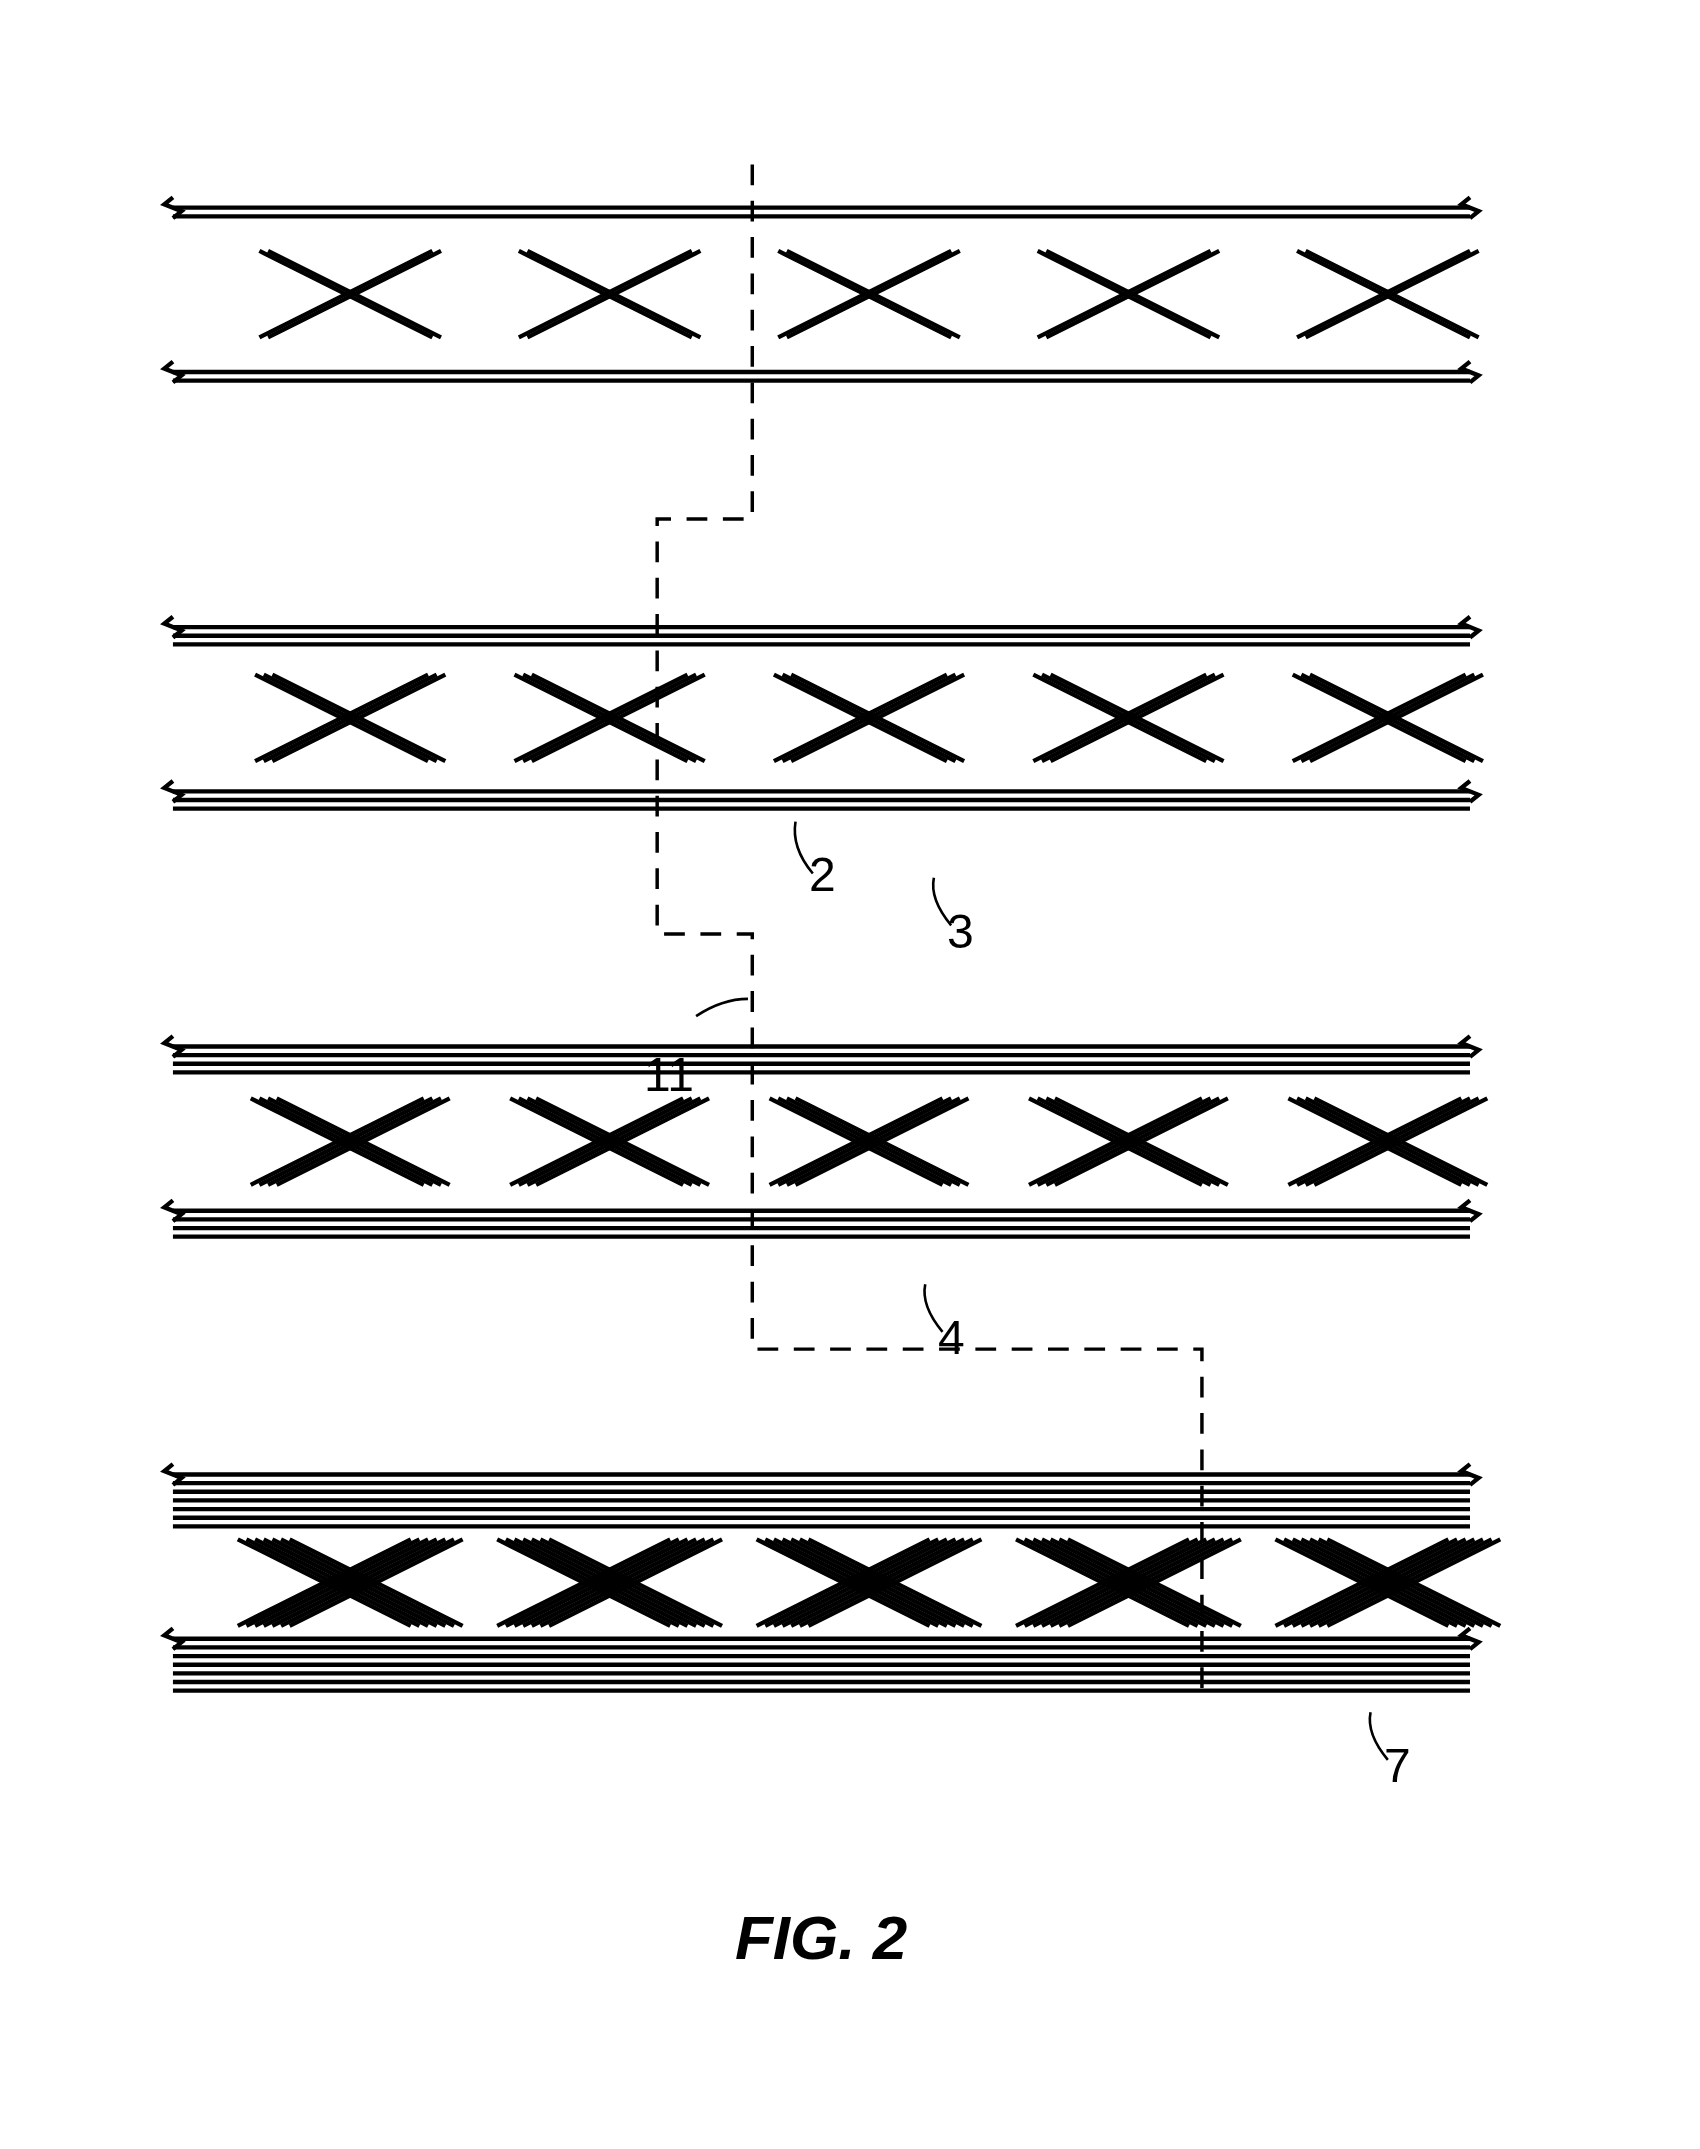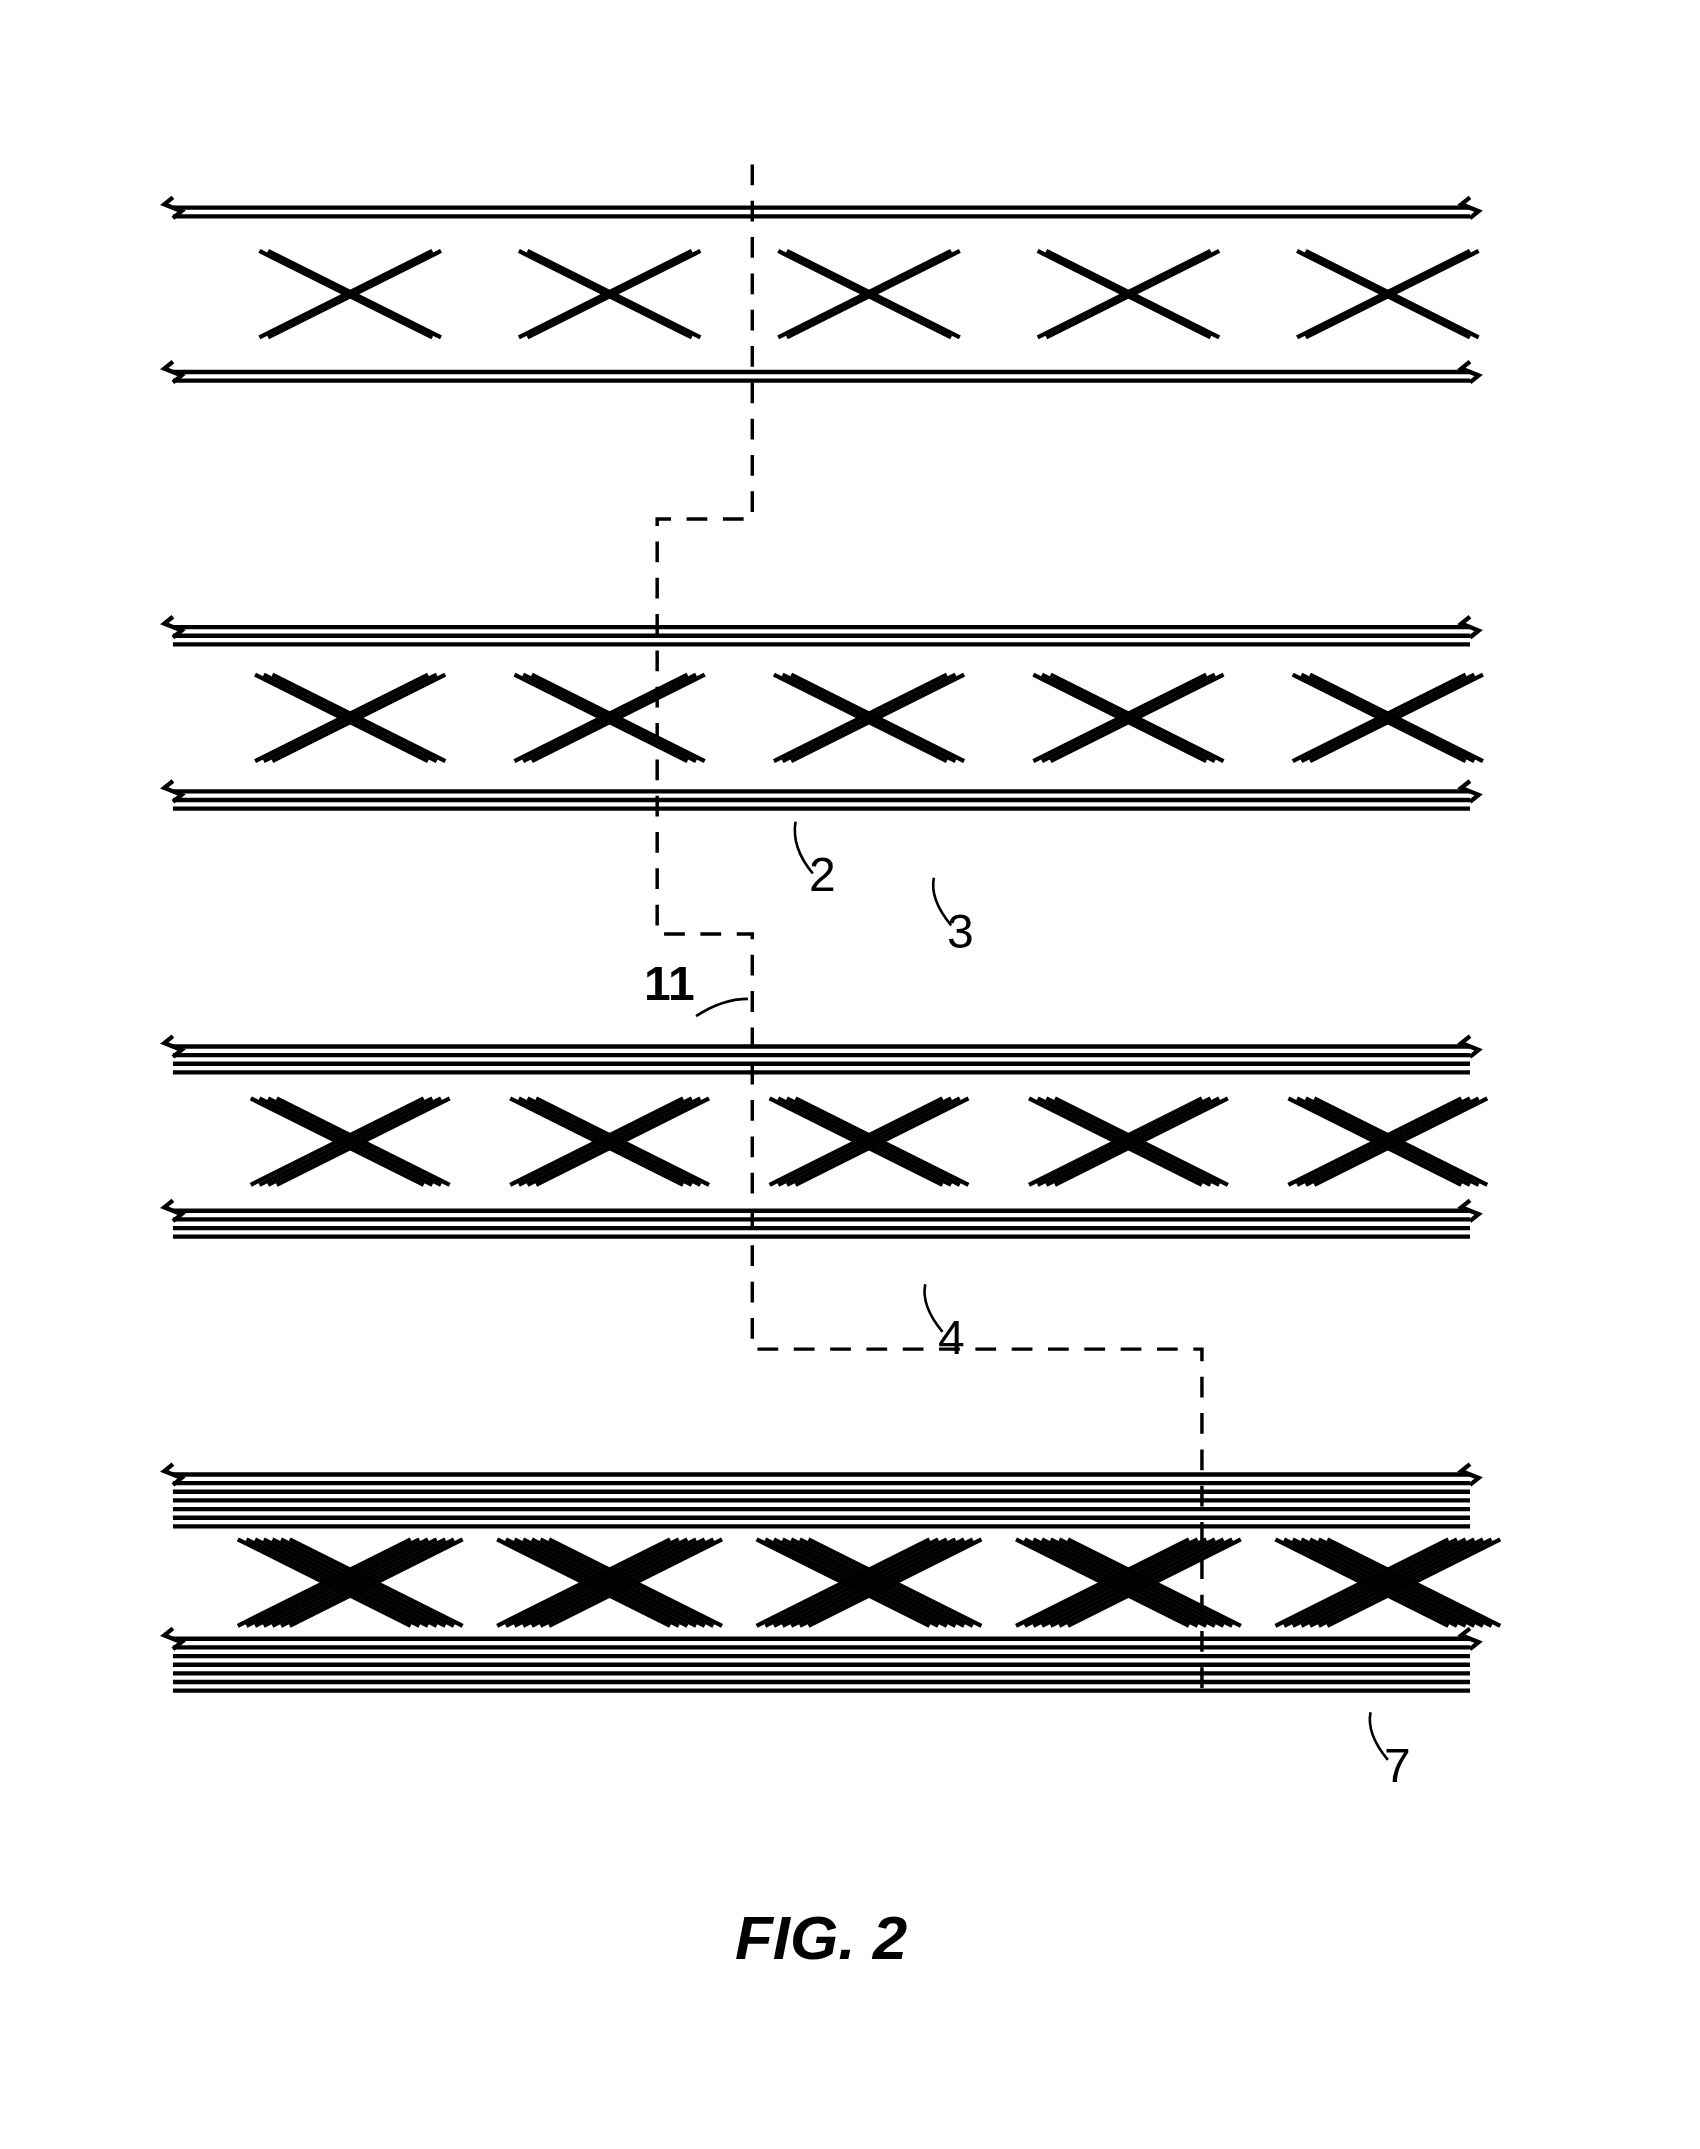--- a/index.html
+++ b/index.html
@@ -298,21 +298,21 @@
 
     <path d="M 1605 2035 q -25 -30  -20 -55"></path>
   </g>
 
 </svg>
 
 <span class="ref-label" style="left:809px; top:847px;">2</span>
 
 <span class="ref-label" style="left:947px; top:904px;">3</span>
 
-<span class="ref-label" style="left:644px; top:956px;font-weight:bold;">11</span>
+<span class="ref-label" style="left:644px; top:1047px;">11</span>
 
 <span class="ref-label" style="left:938px; top:1310px;">4</span>
 
 <span class="ref-label" style="left:1384px; top:1738px;">7</span>
 
 <span class="fig-label" style="left:735px; top:1902px;">FIG. 2</span>
 
 </div>
 
 

